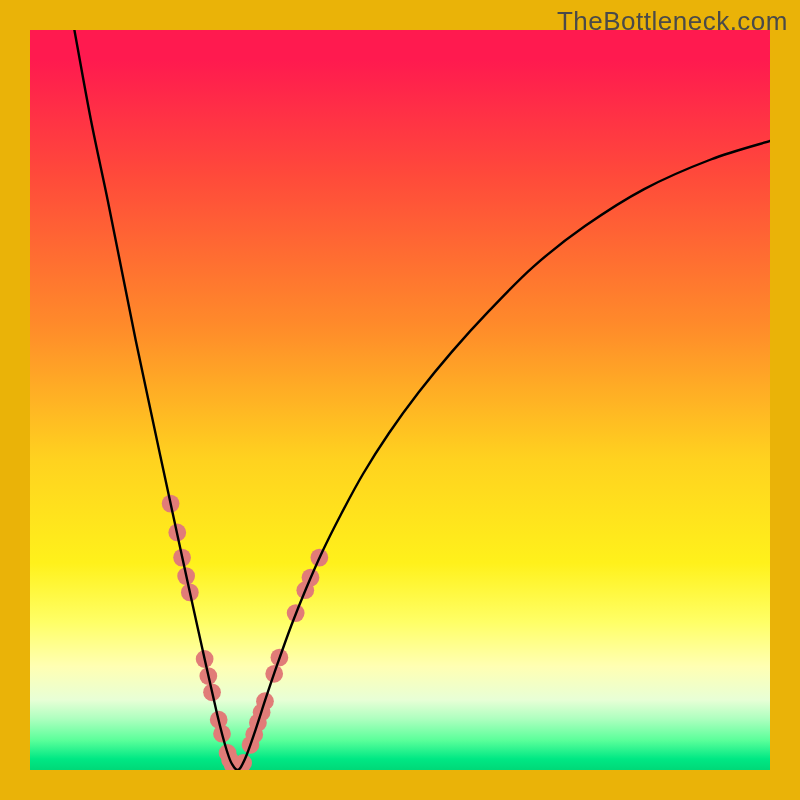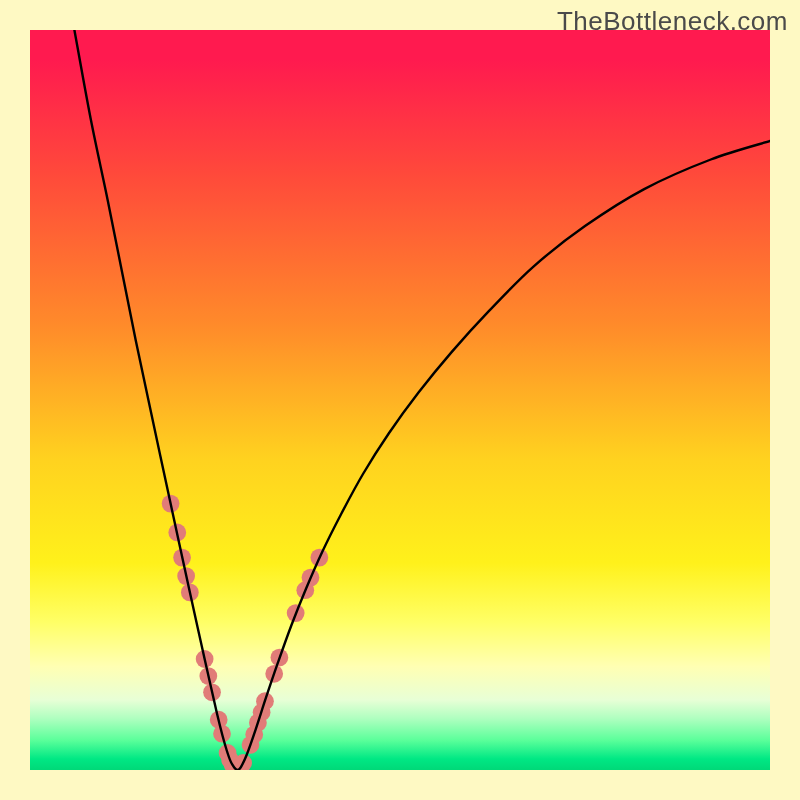--- a/index.html
+++ b/index.html
@@ -10,21 +10,21 @@
     overflow: hidden;
     background: #000;
     font-family: Arial, Helvetica, sans-serif;
   }
   .frame {
     position: absolute;
     left: 0;
     top: 0;
     width: 800px;
     height: 800px;
-    background: #fef9c3;
+    background: #eab308;
   }
   .plot {
     position: absolute;
     left: 30px;
     top: 30px;
     width: 740px;
     height: 740px;
     overflow: hidden;
   }
   .gradient {

